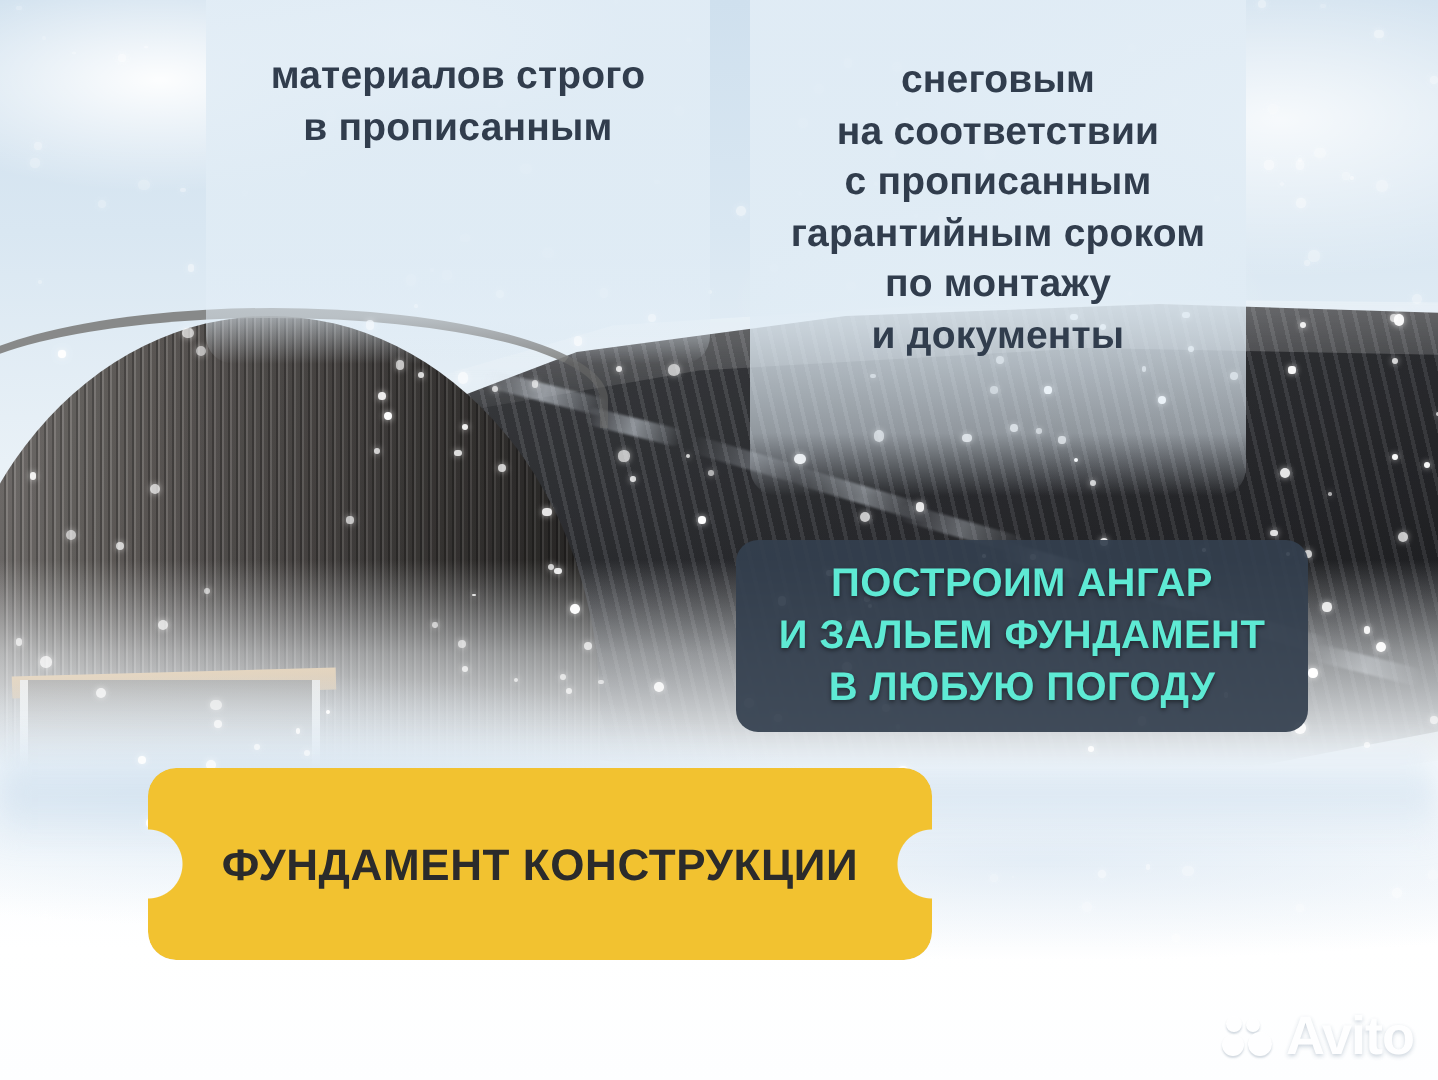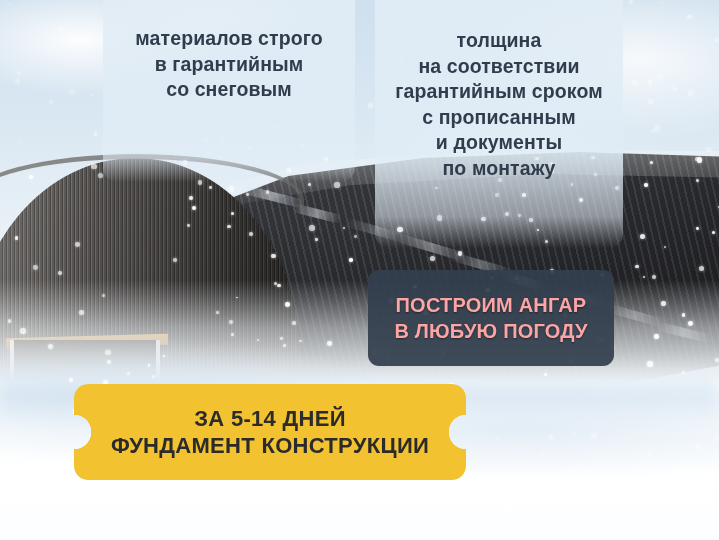--- a/index.html
+++ b/index.html
@@ -133,24 +133,24 @@
     font-size:19.5px; line-height:25.5px;
   }
   #panel-2 {
     left:375px; top:-14px; width:248px; height:262px;
     padding:42px 4px 0 4px;
     font-size:19.5px; line-height:25.5px;
   }
 
   
   #dark-banner {
-    position:absolute; left:368px; top:270px; width:246px; height:96px;
+    position:absolute; left:368px; top:270px; width:286px; height:96px;
     background:rgba(52,63,79,.93);
     border-radius:11px;
-    color:#fca5a5;
+    color:#5eead4;
     font-size:20px; line-height:26px; font-weight:bold;
     letter-spacing:.2px;
     text-align:center;
     display:flex; align-items:center; justify-content:center;
     text-shadow:0 1px 2px rgba(0,0,0,.45);
   }
 
   
   #yellow-banner {
     position:absolute; left:74px; top:384px; width:392px; height:96px;
@@ -457,41 +457,49 @@
       <span class="flake" style="left: 320.128px; top: 415.632px; width: 2.22117px; height: 2.22117px; opacity: 0.803089;"></span>
       <span class="flake" style="left: 189.327px; top: 196.439px; width: 3.84419px; height: 3.84419px; opacity: 0.900741;"></span>
       <span class="flake" style="left: 430.037px; top: 255.847px; width: 5.31888px; height: 5.31888px; opacity: 0.748756;"></span>
       <span class="flake" style="left: 106.588px; top: 359.925px; width: 3.94262px; height: 3.94262px; opacity: 0.737106;"></span>
       <span class="flake" style="left: 632.385px; top: 80.2519px; width: 4.33618px; height: 4.33618px; opacity: 0.452141;"></span>
       <span class="flake" style="left: 216.128px; top: 311.24px; width: 2.42937px; height: 2.42937px; opacity: 0.651278;"></span>
     </div>
 
   <div class="panel" id="panel-1">
     <span class="line">материалов строго</span>
-    <span class="line">в гарантийным</span>
-    <span class="line">со снеговым</span>
+    <span class="line">в прописанным</span>
   </div>
 
   <div class="panel" id="panel-2">
-    <span class="line">толщина</span>
+    <span class="line">снеговым</span>
     <span class="line">на соответствии</span>
+    <span class="line">с прописанным</span>
     <span class="line">гарантийным сроком</span>
-    <span class="line">с прописанным</span>
+    <span class="line">по монтажу</span>
     <span class="line">и документы</span>
-    <span class="line">по монтажу</span>
   </div>
 
   <div id="dark-banner">
     <div>
       <span class="line">ПОСТРОИМ АНГАР</span>
+      <span class="line">И ЗАЛЬЕМ ФУНДАМЕНТ</span>
       <span class="line">В ЛЮБУЮ ПОГОДУ</span>
     </div>
   </div>
 
   <div id="yellow-banner">
     <div>
-      <span class="line">ЗА 5-14 ДНЕЙ</span>
       <span class="line">ФУНДАМЕНТ КОНСТРУКЦИИ</span>
     </div>
   </div>
 
+  <div id="avito">
+    <span class="dots">
+      <i class="d1"></i>
+        <i class="d2"></i>
+        <i class="d3"></i>
+        <i class="d4"></i>
+    </span>
+    <span class="word">Avito</span>
+  </div>
 
 </div>
 
 </body></html>

